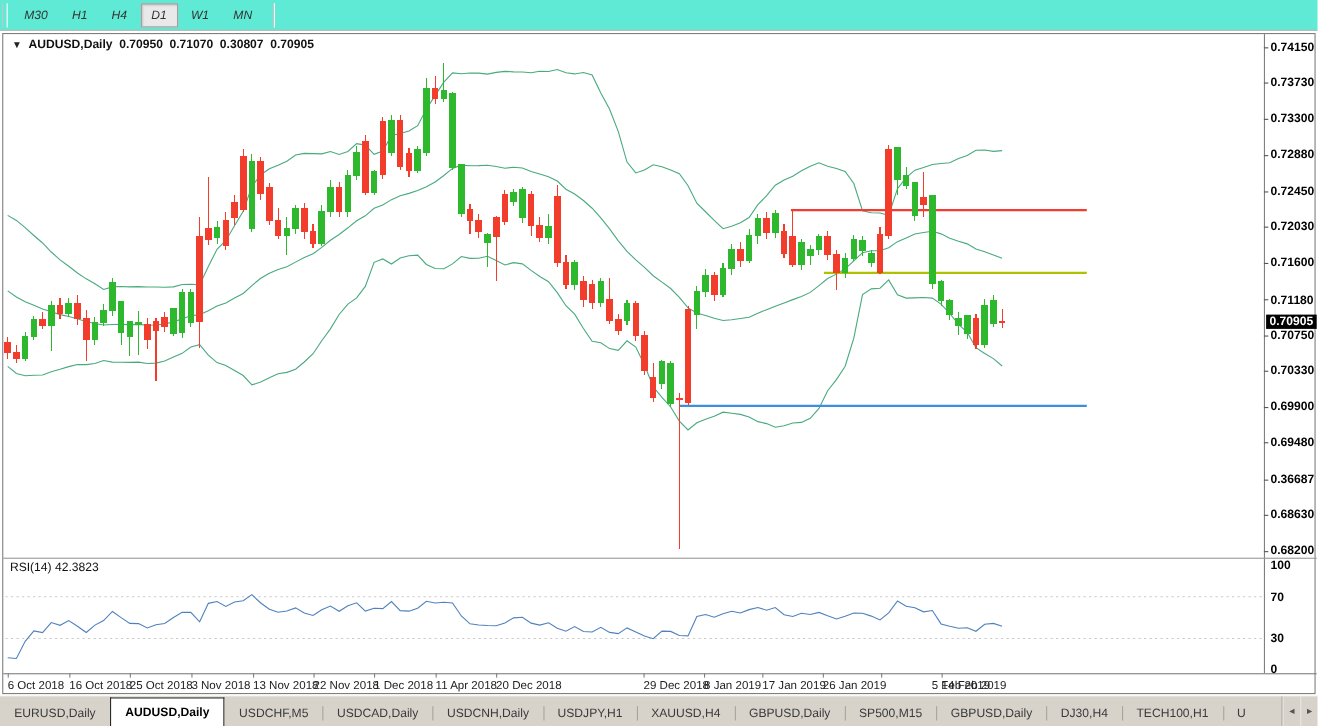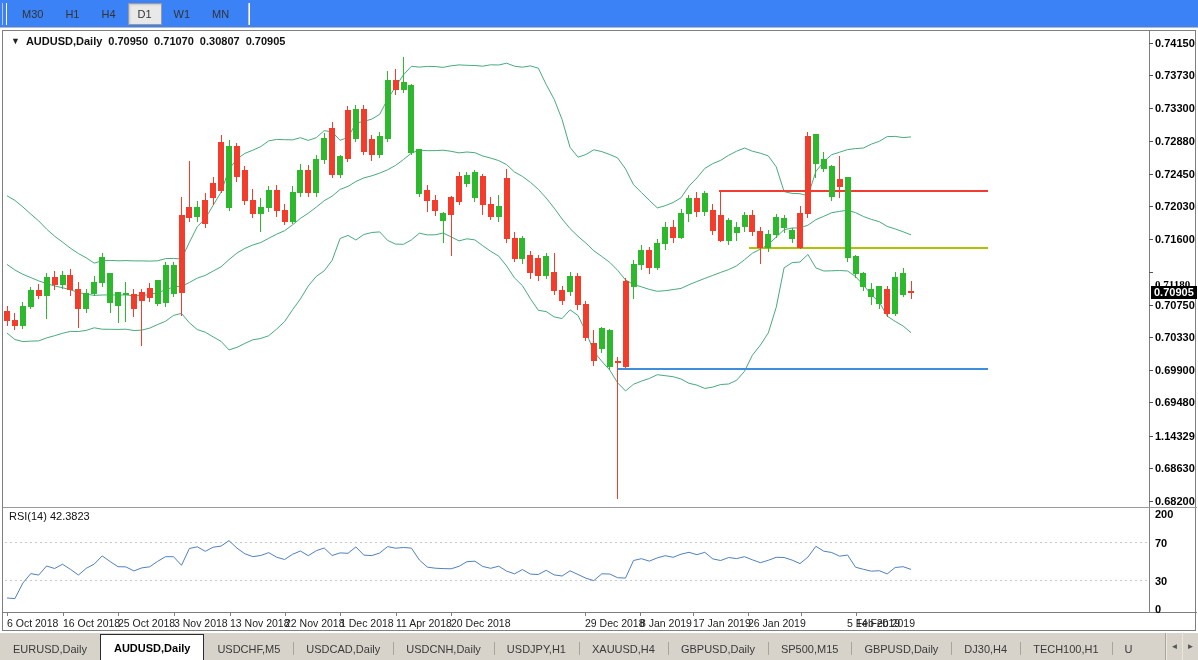--- a/index.html
+++ b/index.html
@@ -1,22 +1,22 @@
 <!DOCTYPE html>
 <html><head>
 <meta charset="utf-8">
 <style>
   html,body{margin:0;padding:0;background:#fff;}
   *{box-sizing:border-box;}
   body{font-family:"Liberation Sans", sans-serif;}
   .screen{position:relative;width:1198px;height:660px;background:#fff;overflow:hidden;}
 
   
-  .toolbar{position:absolute;left:0;top:0;width:1198px;height:28px;background:#3b82f6;
-    border-bottom:1px solid #b9b9b9;display:flex;align-items:center;}
+  .toolbar{position:absolute;left:0;top:0;width:1198px;height:28px;background:#5eead4;
+    border-bottom:1px solid #b9b9b9;display:flex;align-items:center;font-style:italic;}
   .toolbar .grip{width:5px;height:22px;margin:0 4px 0 2px;border-left:1px solid #c6c6c6;
     border-right:1px solid #fff;}
   .tf-btn{height:22px;padding:0 9px;margin:0 1px;font-size:11px;color:#333;display:flex;
     align-items:center;border:1px solid transparent;background:transparent;cursor:default;}
   .tf-btn.active{border:1px solid #9a9a9a;background:#e9e9e9;box-shadow:inset 1px 1px 2px rgba(0,0,0,.15);}
   .toolbar .endsep{width:1px;height:22px;margin-left:8px;border-left:1px solid #c6c6c6;border-right:1px solid #fff;}
 
   
   .chart-frame{position:absolute;left:2px;top:30px;width:1194px;height:601px;
     border:1px solid #7f7f7f;background:#fff;}
@@ -337,42 +337,42 @@
         <div class="price-label" style="top: 72.4286px;">0.73300</div>
         <div class="price-tick" style="top: 77.4286px;"></div>
         <div class="price-label" style="top: 104.758px;">0.72880</div>
         <div class="price-tick" style="top: 109.758px;"></div>
         <div class="price-label" style="top: 137.857px;">0.72450</div>
         <div class="price-tick" style="top: 142.857px;"></div>
         <div class="price-label" style="top: 170.187px;">0.72030</div>
         <div class="price-tick" style="top: 175.187px;"></div>
         <div class="price-label" style="top: 203.286px;">0.71600</div>
         <div class="price-tick" style="top: 208.286px;"></div>
-        <div class="price-label" style="top: 248px; font-family: Liberation Serif, serif;">0.71180</div>
+        <div class="price-label" style="top: 237px;">0.71180</div>
         <div class="price-tick" style="top: 240.615px;"></div>
         <div class="price-label" style="top: 268.714px;">0.70750</div>
         <div class="price-tick" style="top: 273.714px;"></div>
         <div class="price-label" style="top: 301.044px;">0.70330</div>
         <div class="price-tick" style="top: 306.044px;"></div>
         <div class="price-label" style="top: 334.143px;">0.69900</div>
         <div class="price-tick" style="top: 339.143px;"></div>
         <div class="price-label" style="top: 366.472px;">0.69480</div>
         <div class="price-tick" style="top: 371.472px;"></div>
-        <div class="price-label" style="top: 399.571px;">1.14329</div>
+        <div class="price-label" style="top: 399.571px;">0.36687</div>
         <div class="price-tick" style="top: 404.571px;"></div>
         <div class="price-label" style="top: 431.901px;">0.68630</div>
         <div class="price-tick" style="top: 436.901px;"></div>
         <div class="price-label" style="top: 465px;">0.68200</div>
         <div class="price-tick" style="top: 470px;"></div>
       </div>
     <div class="price-tag" id="price-tag" style="top: 254.783px;">0.70905</div>
 
     <div class="rsi-label">RSI(14) 42.3823</div>
     <div id="rsi-labels">
-        <div class="rsi-axis-label" style="top: 478px;">200</div>
+        <div class="rsi-axis-label" style="top: 478px;">100</div>
         <div class="rsi-axis-label" style="top: 506.5px;">70</div>
         <div class="rsi-axis-label" style="top: 544.5px;">30</div>
         <div class="rsi-axis-label" style="top: 573px;">0</div>
       </div>
 
     <div id="date-labels">
         <div class="date-label" style="left: 4px;">6 Oct 2018</div>
         <div class="date-tick" style="left: 4px;"></div>
         <div class="date-label" style="left: 60px;">16 Oct 2018</div>
         <div class="date-tick" style="left: 60px;"></div>

